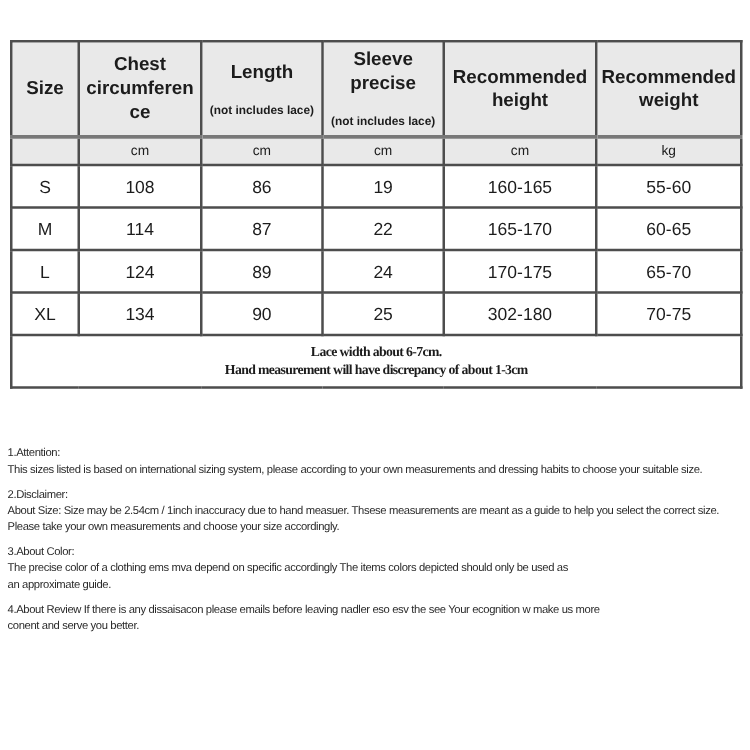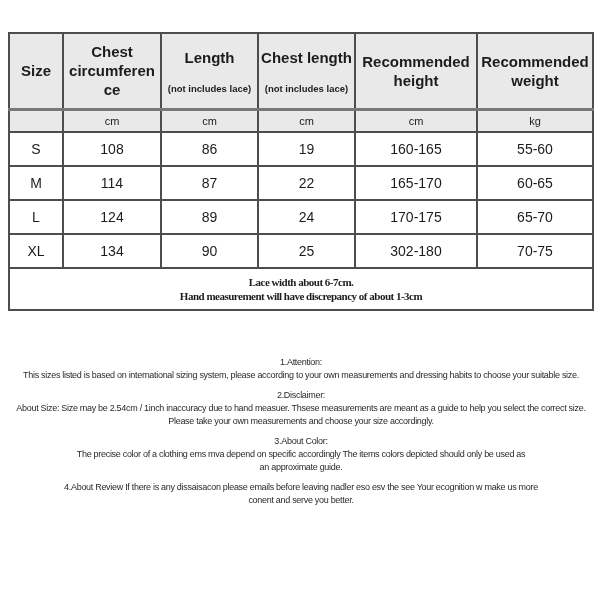--- a/index.html
+++ b/index.html
@@ -69,21 +69,20 @@
 
   
   .notes{
     position:absolute;
     left:6px; top:356px;
     width:590px;
     font-size:9px;
     letter-spacing:-0.3px;
     line-height:13px;
     color:var(--note-text);
-    text-align:center;
   }
   .note-block{margin-bottom:7px;}
   .note-line{white-space:nowrap;}
 </style>
 </head>
 <body>
 
 <div class="page">
 
   <table class="size-table">
@@ -101,21 +100,21 @@
             <span class="h-main">Size</span>
           </th>
         <th>
             <span class="h-main">Chest circumference</span>
           </th>
         <th>
             <span class="h-main">Length</span>
             <span class="h-sub">(not includes lace)</span>
           </th>
         <th>
-            <span class="h-main">Chest length</span>
+            <span class="h-main">Sleeve precise</span>
             <span class="h-sub">(not includes lace)</span>
           </th>
         <th>
             <span class="h-main">Recommended height</span>
           </th>
         <th>
             <span class="h-main">Recommended weight</span>
           </th>
       </tr>
       <tr class="unit-row">

